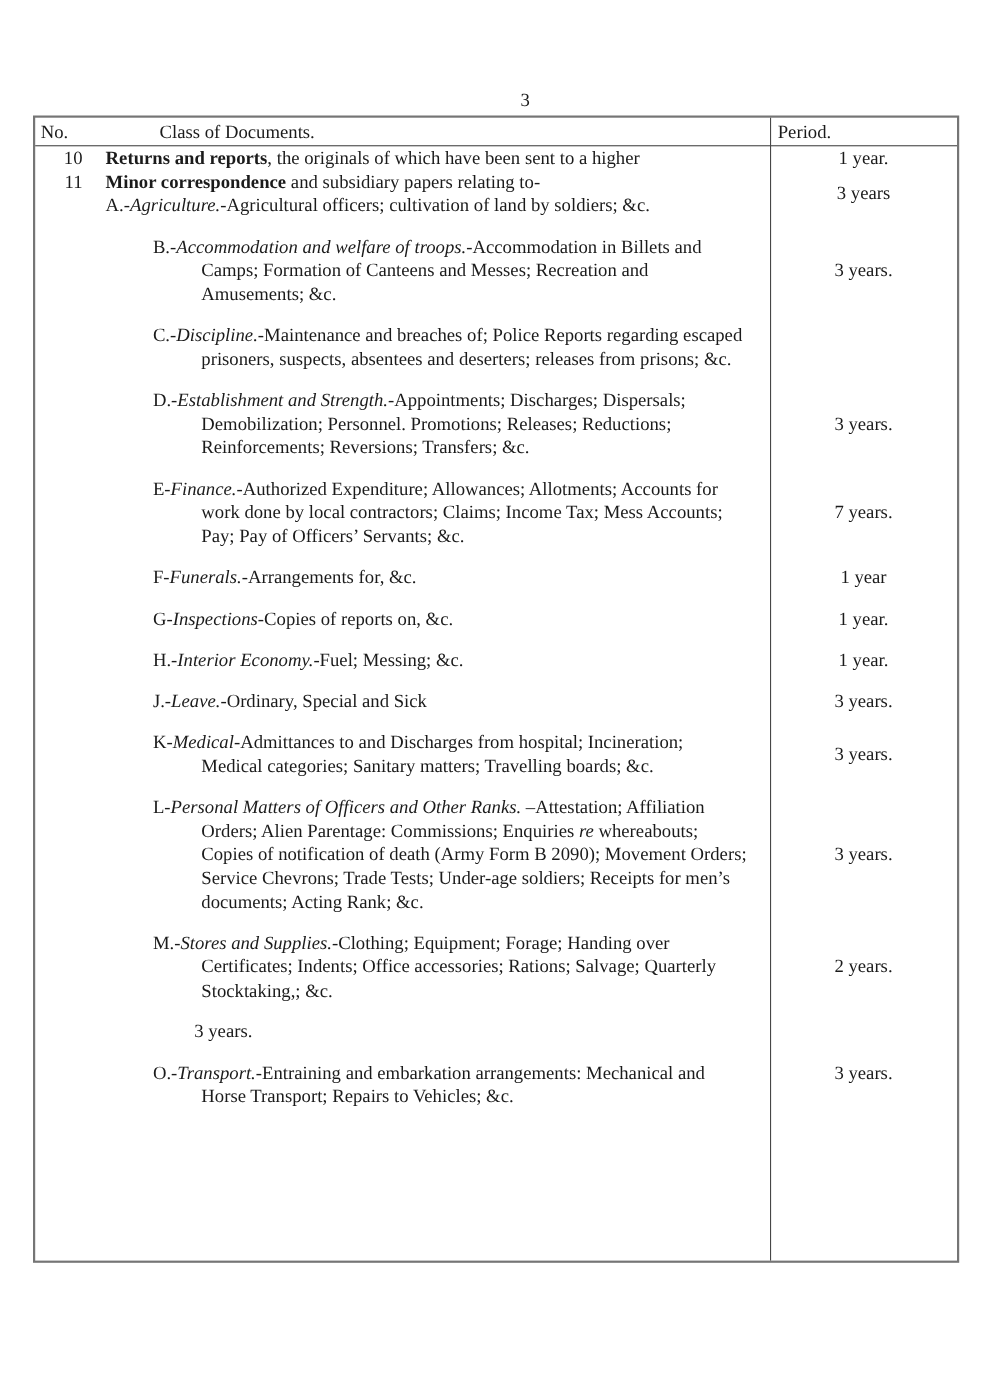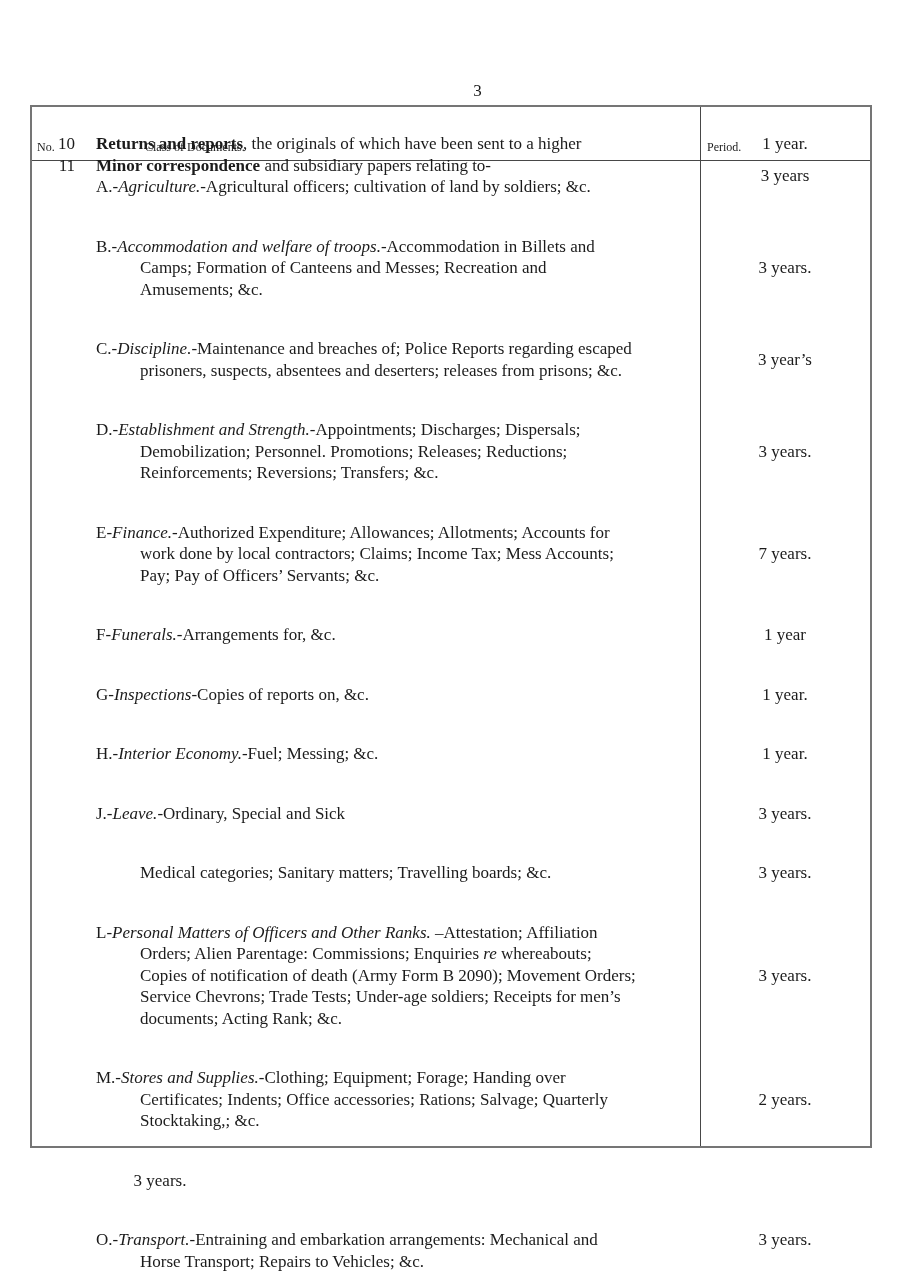--- a/index.html
+++ b/index.html
@@ -12,28 +12,28 @@
     position:absolute; top:80px; left:0; width:900px; box-sizing:border-box;
     padding-left:55px; text-align:center; font-size:17px; line-height:21px;
   }
   .doc-table {
     position:absolute; left:30px; top:105px; width:842px; height:1043px;
     box-sizing:border-box; border:2px solid #757575;
   }
   .vline {
     position:absolute; top:0; bottom:0; left:668px; width:1px; background:#474747;
   }
-  .thead { position:relative; height:25px; border-bottom:1px solid #474747; font-size:12px;margin-top:28px; }
+  .thead { position:relative; height:25px; border-bottom:1px solid #474747; font-size:17px; }
   .thead span { position:absolute; top:1px; line-height:23px; white-space:nowrap; }
   .h-no     { left:5px; }
   .h-class  { left:113px; }
   .h-period { left:675px; }
   .tbody { position:absolute; top:26px; left:4px; right:0; }
   .trow { display:flex; align-items:stretch; font-size:17px; line-height:21.5px; }
-  .trow.gap { margin-top:38px; }
+  .trow.gap { margin-top:16px;gap:43px; }
   .c-no { flex:none; width:39px; text-align:right; }
   .c-class { flex:1; min-width:0; padding-left:21px; }
   .c-period {
     flex:none; width:170px; display:flex; justify-content:center;
     align-items:center; text-align:center;
   }
   .c-period.top { align-items:flex-start; }
   .line { white-space:nowrap; }
   .line.ind { padding-left:44px; }
   .b { font-weight:bold; }
@@ -81,23 +81,20 @@
           <div class="c-period">
             <span>3 years.</span>
           </div>
         </div>
         <div class="trow gap">
           <div class="c-no"></div>
           <div class="c-class">
             <div class="line"><span class="">C.-</span><span class="i">Discipline.</span><span class="">-Maintenance and breaches of; Police Reports regarding escaped</span></div>
             <div class="line ind"><span class="">prisoners, suspects, absentees and deserters; releases from prisons; &amp;c.</span></div>
           </div>
-          <div class="c-period">
-            <span>3 year’s</span>
-          </div>
         </div>
         <div class="trow gap">
           <div class="c-no"></div>
           <div class="c-class">
             <div class="line"><span class="">D.-</span><span class="i">Establishment and Strength.</span><span class="">-Appointments; Discharges; Dispersals;</span></div>
             <div class="line ind"><span class="">Demobilization; Personnel. Promotions; Releases; Reductions;</span></div>
             <div class="line ind"><span class="">Reinforcements; Reversions; Transfers; &amp;c.</span></div>
           </div>
           <div class="c-period">
             <span>3 years.</span>
@@ -146,20 +143,21 @@
           <div class="c-class">
             <div class="line"><span class="">J.-</span><span class="i">Leave.</span><span class="">-Ordinary, Special and Sick</span></div>
           </div>
           <div class="c-period">
             <span>3 years.</span>
           </div>
         </div>
         <div class="trow gap">
           <div class="c-no"></div>
           <div class="c-class">
+            <div class="line"><span class="">K-</span><span class="i">Medical</span><span class="">-Admittances to and Discharges from hospital; Incineration;</span></div>
             <div class="line ind"><span class="">Medical categories; Sanitary matters; Travelling boards; &amp;c.</span></div>
           </div>
           <div class="c-period">
             <span>3 years.</span>
           </div>
         </div>
         <div class="trow gap">
           <div class="c-no"></div>
           <div class="c-class">
             <div class="line"><span class="">L-</span><span class="i">Personal Matters of Officers and Other Ranks.</span><span class=""> –Attestation; Affiliation</span></div>

